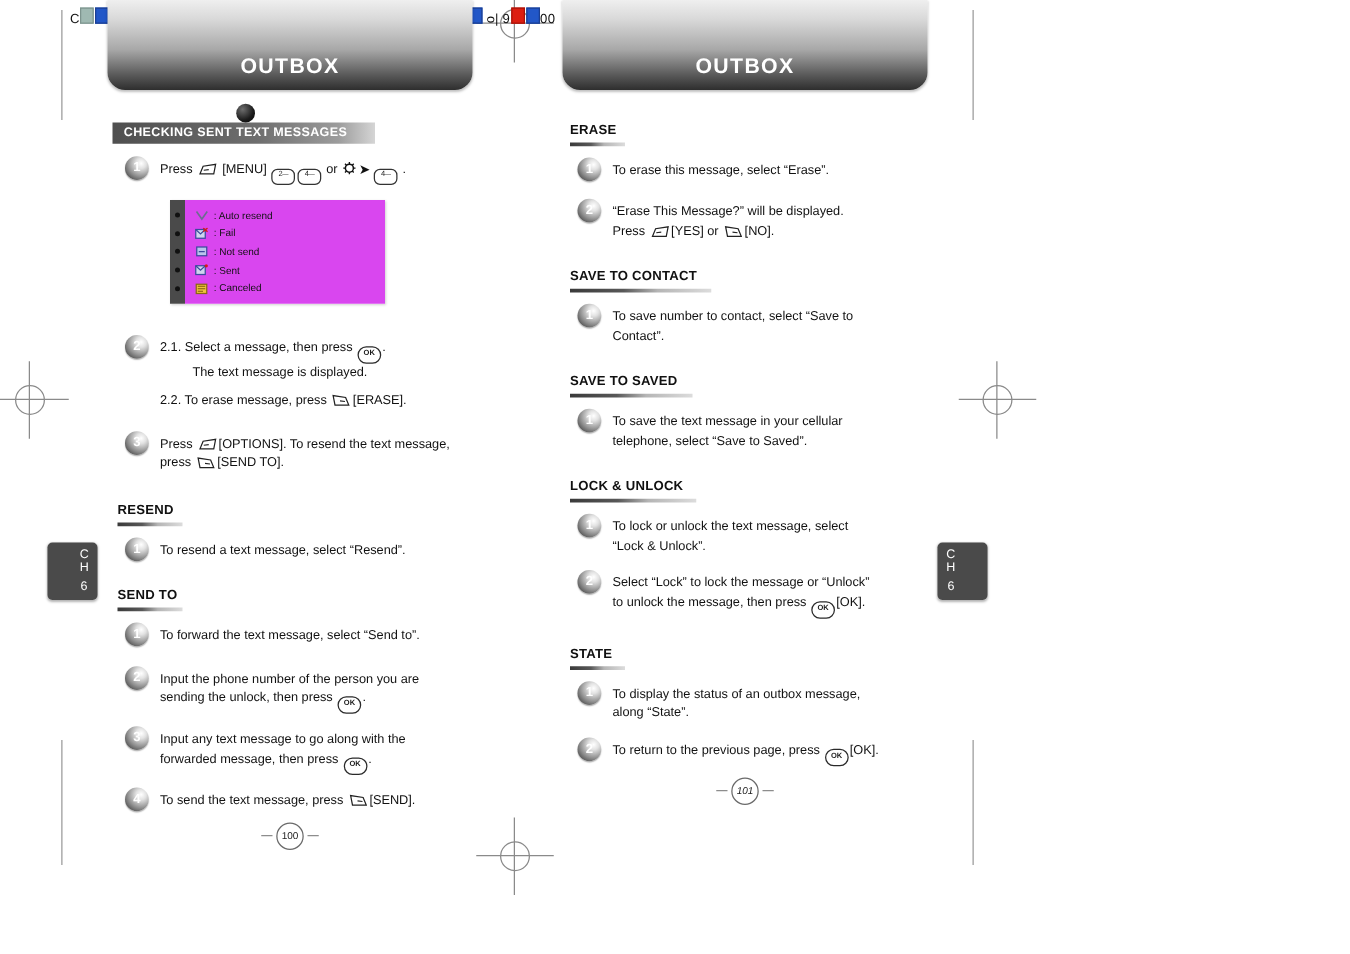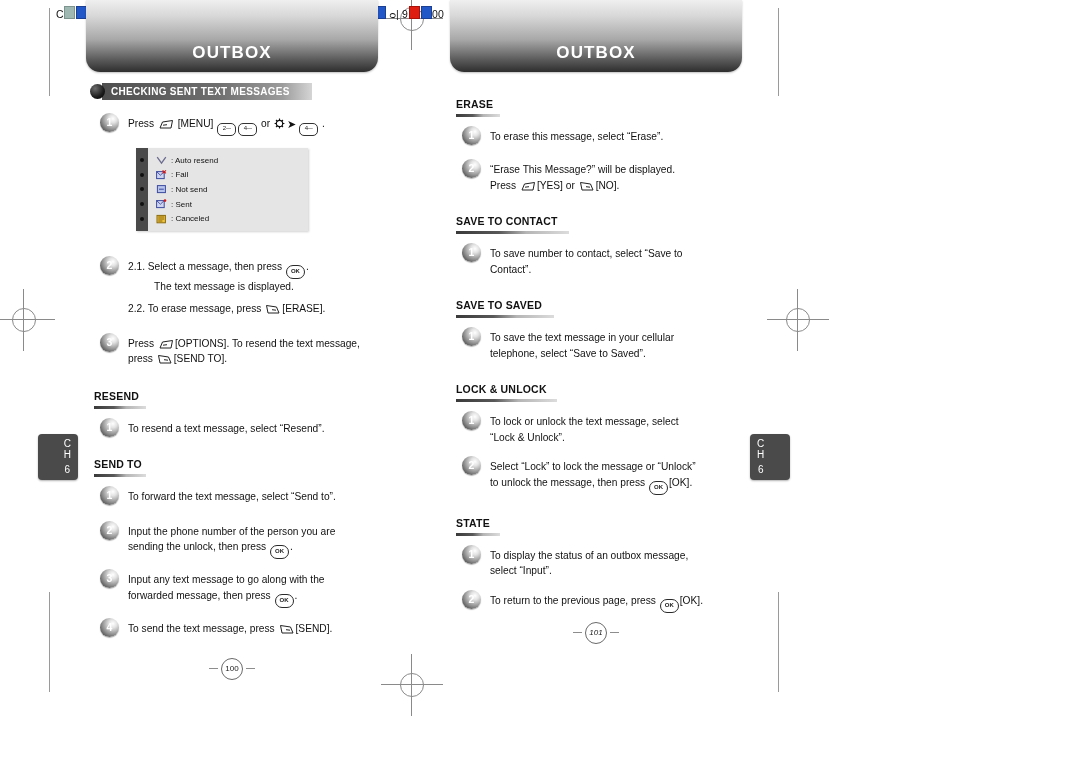--- a/index.html
+++ b/index.html
@@ -30,21 +30,21 @@
   .page.right{left:450px;width:360px;}
 
   .banner{position:relative;height:72px;border-radius:0 0 14px 14px;
           background:linear-gradient(to bottom,#efefef 0%,#d8d8d8 22%,#a8a8a8 55%,#5d5d5d 82%,#2e2e2e 100%);
           box-shadow:0 1px 2px rgba(0,0,0,.25);}
   .banner-title{position:absolute;left:0;right:0;bottom:9px;text-align:center;
           color:#ffffff;font-weight:bold;font-size:17px;letter-spacing:1.1px;}
 
   .intro{font-size:9.5px;color:#222;margin:13px 0 0 8px;}
 
-  .sectionbar{display:inline-flex;align-items:center;margin:11px 0 0 0;position:relative;}
+  .sectionbar{display:inline-flex;align-items:center;margin:11px 0 0 0;position:relative;flex-direction:column;}
   .sectionbar .dot{width:15px;height:15px;border-radius:50%;
       background:radial-gradient(circle at 34% 30%,#6d6d6d 0%,#1b1b1b 60%,#000 100%);
       display:inline-block;margin-right:-3px;z-index:2;}
   .sectionbar .bartext{display:inline-block;color:#fff;font-weight:bold;font-size:10px;
       letter-spacing:.3px;padding:3px 22px 3px 9px;
       background:linear-gradient(to right,#4f4f4f 0%,#6e6e6e 55%,#9c9c9c 86%,#d5d5d5 100%);}
 
   
   .step{display:flex;align-items:flex-start;margin:11px 0 0 14px;}
   .badge{flex:0 0 auto;width:19px;height:19px;border-radius:50%;margin-right:9px;margin-top:-1px;
@@ -67,21 +67,21 @@
   .navkey{display:inline-block;vertical-align:-2px;margin:0 1px;width:11px;height:11px;}
   .arrowk{display:inline-block;vertical-align:-1px;margin:0 2px 0 1px;
      font-size:11px;line-height:11px;color:#111;}
 
   
   .legendwrap{display:flex;margin:12px 0 0 36px;width:172px;
      box-shadow:1px 1px 2px rgba(0,0,0,.18);}
   .legendrail{width:12px;background:#4a4a4a;display:flex;flex-direction:column;
      align-items:center;justify-content:space-around;padding:5px 0;}
   .legendrail i{display:block;width:4px;height:4px;border-radius:50%;background:#111;}
-  .legendbody{flex:1;background:#e5e5e5;padding:5px 6px;}
+  .legendbody{flex:1;background:#d946ef;padding:5px 6px;}
   .legendrow{display:flex;align-items:center;height:14.6px;font-size:8px;color:#111;}
   .legendrow .ic{width:15px;display:flex;justify-content:center;}
   .legendrow .lbl{margin-left:2px;}
 
   
   .subhead{margin:19px 0 0 6px;}
   .subhead .t{font-size:10.5px;font-weight:bold;color:#111;letter-spacing:.2px;display:inline-block;}
   .subhead .rule{height:3px;margin-top:2px;
      background:linear-gradient(to right,#3a3a3a 0%,#585858 38%,#b5b5b5 62%,#dcdcdc 100%);}
 
@@ -384,21 +384,21 @@
   </div>
 
   <div class="subhead" style="margin-left:6px;width:44px;margin-top:18px;">
     <span class="t">STATE</span>
     <div class="rule"></div>
   </div>
   <div class="step" style="margin-left:12px;margin-top:10px;">
     <div class="badge">1</div>
     <div class="body">
       <span>To display the status of an outbox message,</span><br>
-      <span>select “Input”.</span>
+      <span>along “State”.</span>
     </div>
   </div>
   <div class="step" style="margin-left:12px;margin-top:12px;">
     <div class="badge">2</div>
     <div class="body">
       <span>To return to the previous page, press</span>
       <span class="okkey">OK</span><span>[OK].</span>
     </div>
   </div>
 </div>

